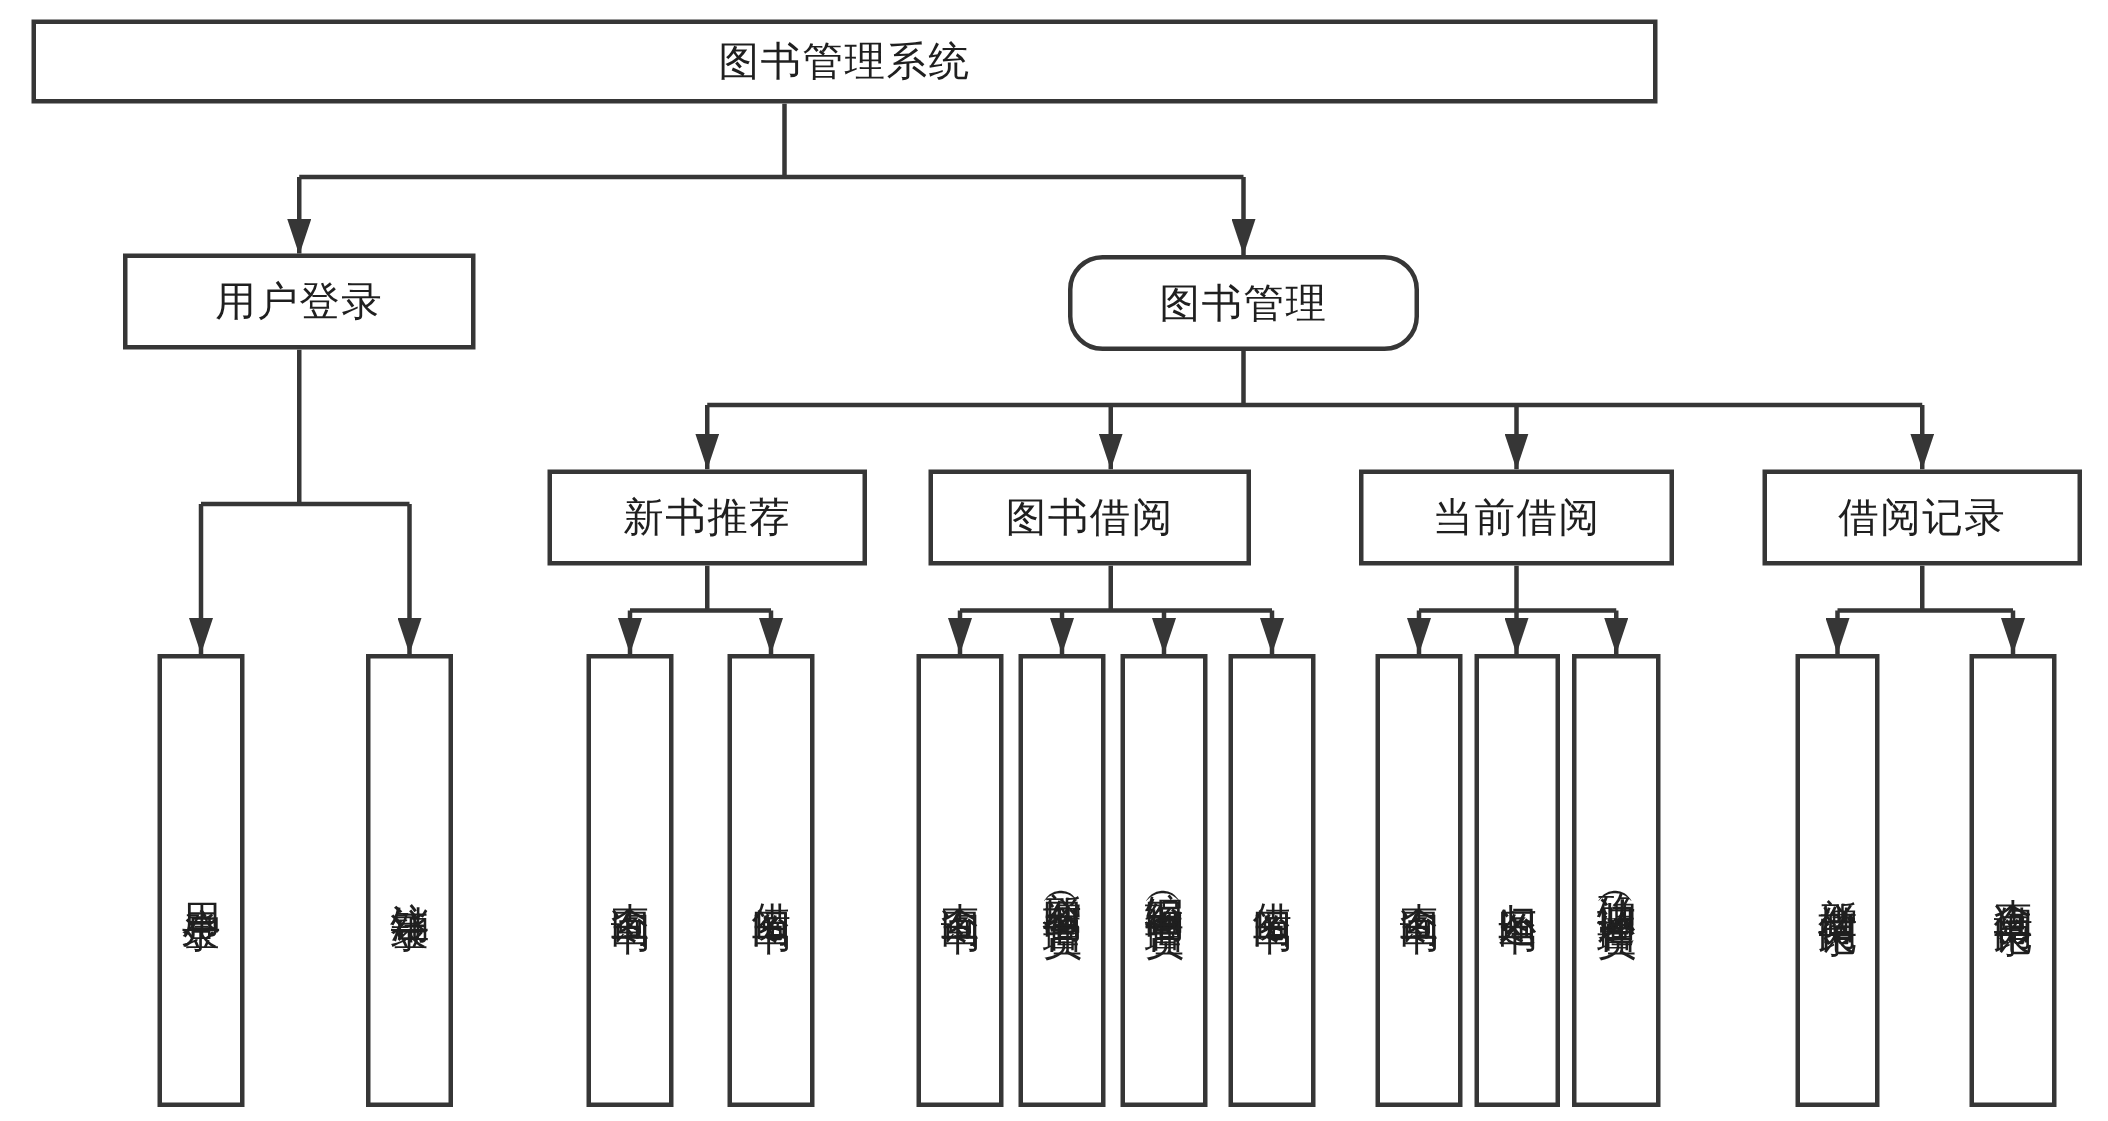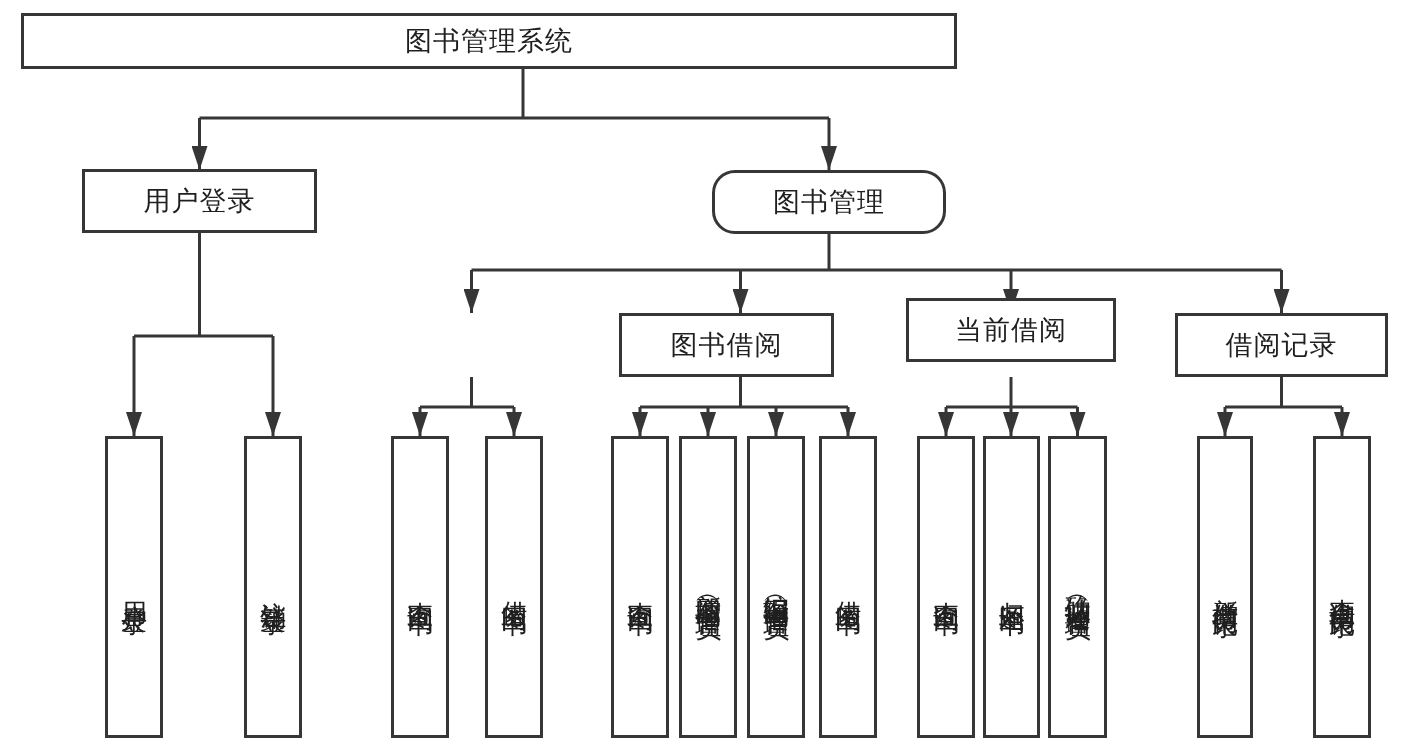--- a/index.html
+++ b/index.html
@@ -104,35 +104,38 @@
     <path class="edge" marker-end="url(#arrow)" d="M708 407 V436"></path>
     <path class="edge" marker-end="url(#arrow)" d="M776 407 V436"></path>
     <path class="edge" marker-end="url(#arrow)" d="M848 407 V436"></path>
     <path class="edge" marker-end="url(#arrow)" d="M946 407 V436"></path>
     <path class="edge" marker-end="url(#arrow)" d="M1011 407 V436"></path>
     <path class="edge" marker-end="url(#arrow)" d="M1077.5 407 V436"></path>
     <path class="edge" marker-end="url(#arrow)" d="M1225 407 V436"></path>
     <path class="edge" marker-end="url(#arrow)" d="M1342 407 V436"></path>
   </svg>
 
-  <div class="node h" style="left:21px; top:13px; width:936px; height:56px;">
+  <div class="node h" style="left:21px; top:13px; width:1084px; height:56px;">
     <span>图书管理系统</span>
   </div>
 
   <div class="node h" style="left:82px; top:169px; width:235px; height:64px;">
     <span>用户登录</span>
   </div>
   <div class="node h" style="left:712px; top:170px; width:234px; height:64px;border-radius:23px;">
     <span>图书管理</span>
   </div>
 
+  <div class="node h" style="left:365px; top:313px; width:213px; height:64px;">
+    <span>新书推荐</span>
+  </div>
   <div class="node h" style="left:619px; top:313px; width:215px; height:64px;">
     <span>图书借阅</span>
   </div>
-  <div class="node h" style="left:906px; top:298px; width:210px; height:64px;">
+  <div class="node h" style="left:906px; top:313px; width:210px; height:64px;">
     <span>当前借阅</span>
   </div>
   <div class="node h" style="left:1175px; top:313px; width:213px; height:64px;">
     <span>借阅记录</span>
   </div>
 
   <div class="node v" style="left:105px; top:436px; width:58px; height:302px;">
     <span class="vtext">用户登录</span>
   </div>
   <div class="node v" style="left:244px; top:436px; width:58px; height:302px;">

